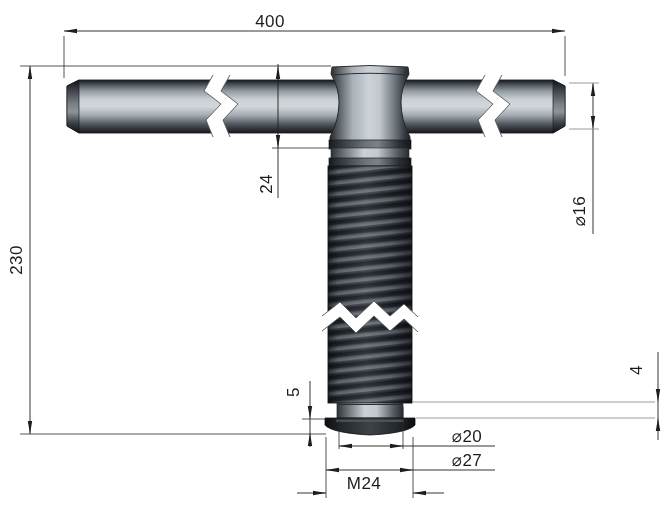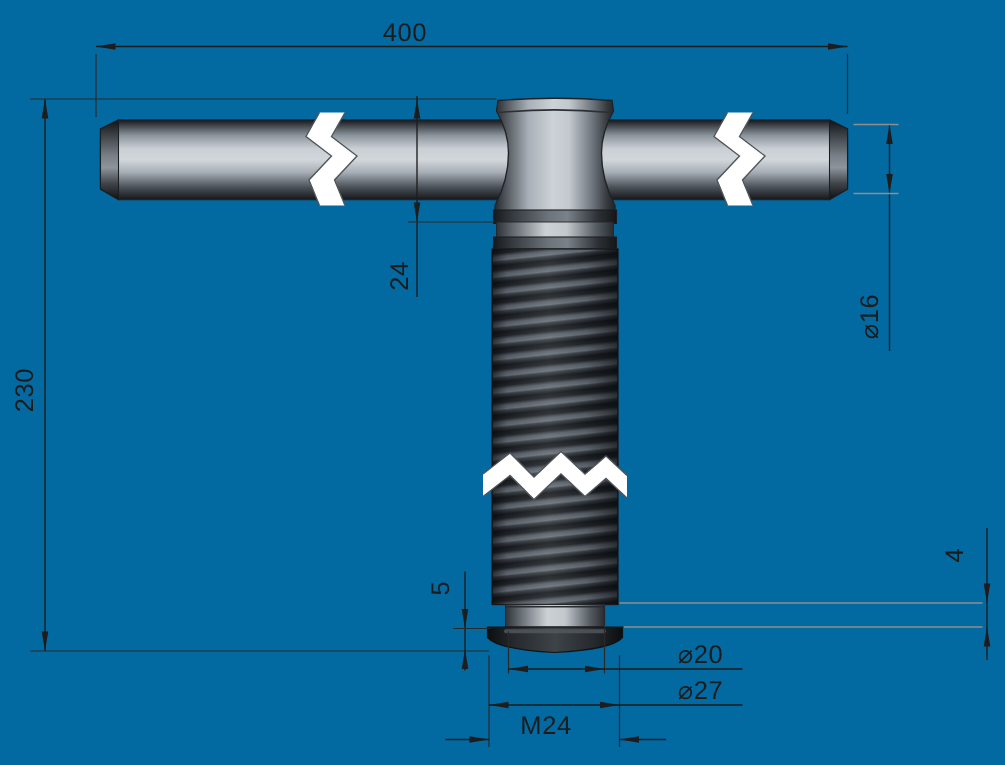--- a/index.html
+++ b/index.html
@@ -1,17 +1,17 @@
 <!DOCTYPE html>
 <html><head>
 <meta charset="utf-8">
 <style>
   html,body{margin:0;padding:0;background:#e8e8e8;}
   .stage{
-    width:670px;height:510px;background:#0369a1;position:relative;overflow:hidden;
+    width:670px;height:510px;background:#ffffff;position:relative;overflow:hidden;
     font-family:"Liberation Sans","DejaVu Sans",sans-serif;
   }
   svg{display:block}
   text{
     font-family:"Liberation Sans","DejaVu Sans",sans-serif;
     font-size:17px;letter-spacing:0.4px;fill:#1c1c1c;
   }
   .dimline{stroke:#1d1d1d;stroke-width:0.9;fill:none;}
   .extline{stroke:#2a2a2a;stroke-width:0.8;fill:none;}
   .extgray{stroke:#8f8f8f;stroke-width:0.9;fill:none;}

